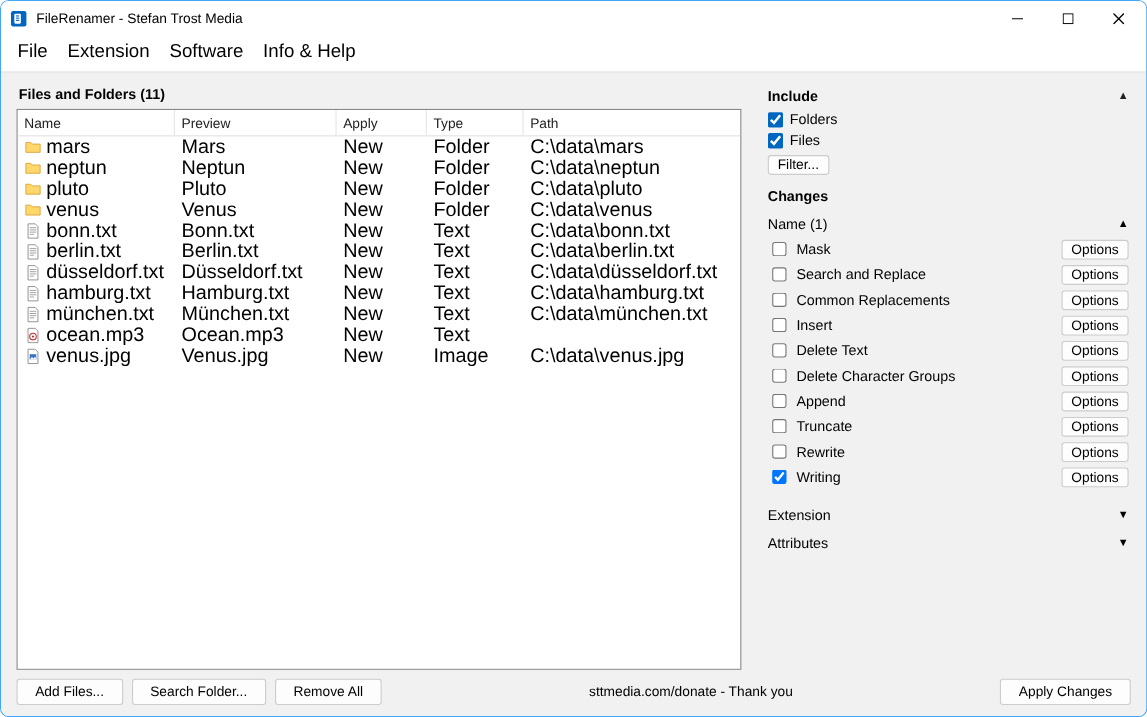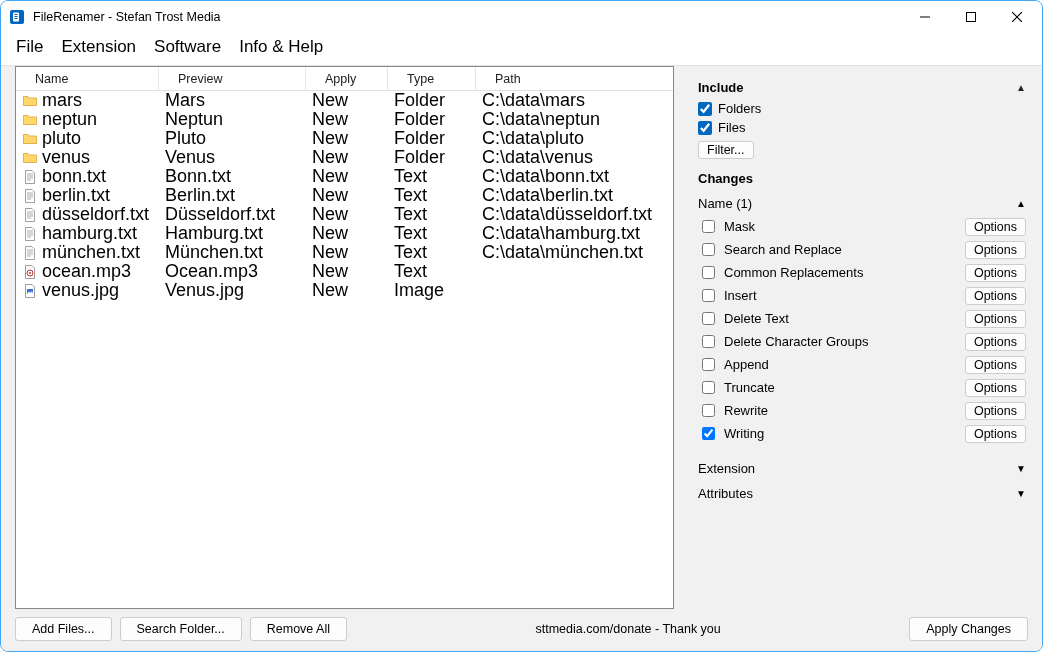--- a/index.html
+++ b/index.html
@@ -90,21 +90,21 @@
     display: flex;
     flex-direction: column;
   }
   .table-header {
     display: flex;
     height: 24px;
     align-items: center;
     border-bottom: 1px solid #e0e0e0;
   }
   .th {
-    padding: 0 19px;
+    padding: 0 6px;
     font-size: 12.5px;
     color: #222;
     border-right: 1px solid #e5e5e5;
     height: 100%;
     display: flex; align-items: center;
     cursor: default;
   }
   .col-name    { width: 143px; }
   .col-preview { width: 147px; }
   .col-status  { width: 82px; }
@@ -226,20 +226,21 @@
   <div class="menubar">
     <span class="menu-item">File</span>
     <span class="menu-item">Extension</span>
     <span class="menu-item">Software</span>
     <span class="menu-item">Info &amp; Help</span>
   </div>
 
   <div class="content">
 
     <div class="left-pane">
+      <div class="section-title">Files and Folders (11)</div>
 
       <div class="file-table-wrap">
         <div class="table-header">
           <div class="th col-name">Name</div>
           <div class="th col-preview">Preview</div>
           <div class="th col-status">Apply</div>
           <div class="th col-type">Type</div>
           <div class="th col-path">Path</div>
         </div>
         <div class="table-body" id="table-body">
@@ -411,20 +412,21 @@
                     <path d="M3.5 1.5 L10 1.5 L12.5 4 L12.5 14.5 L3.5 14.5 Z" fill="#fff" stroke="#888" stroke-width="0.8"></path>
                     <rect x="5" y="6" width="6" height="5" fill="#3a72c8"></rect>
                     <polygon points="5,11 7,8.5 8.5,10 10,8 11,11" fill="#fff"></polygon>
                   </svg>
                 </span>
                 <span>venus.jpg</span>
               </div>
               <div class="td col-preview">Venus.jpg</div>
               <div class="td col-status">New</div>
               <div class="td col-type">Image</div>
+              <div class="td col-path">C:\data\venus.jpg</div>
             </div>
           </div>
       </div>
     </div>
 
     <div class="right-pane">
 
       <div class="panel-header">
         <span>Include</span>
         <span class="collapse-icon">▲</span>

